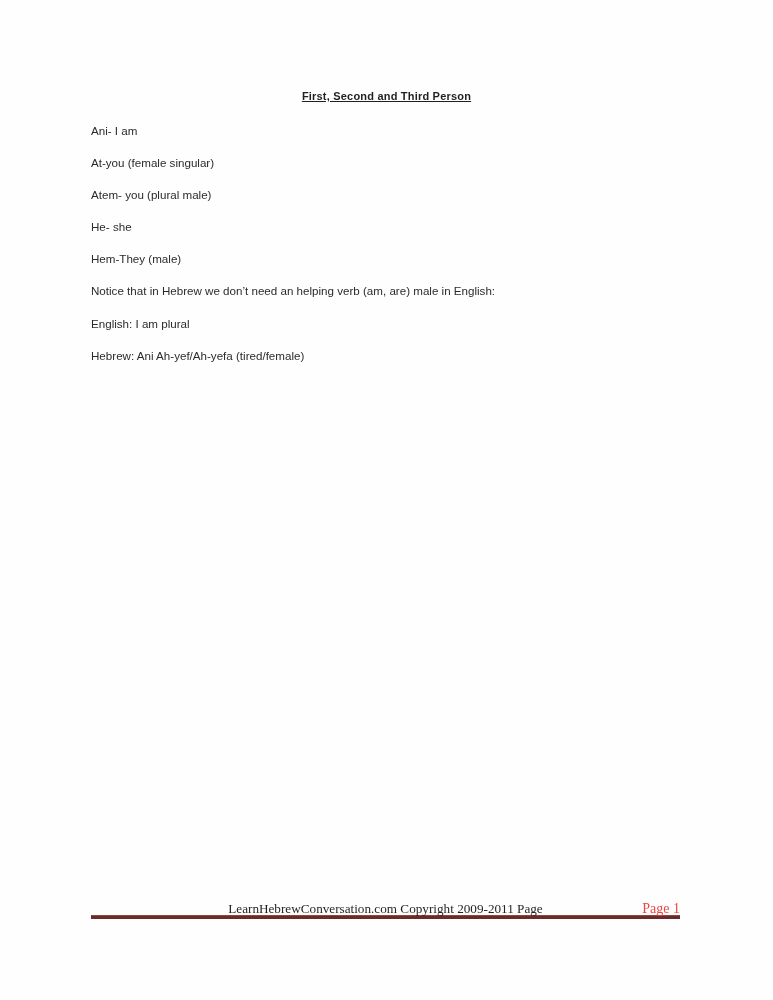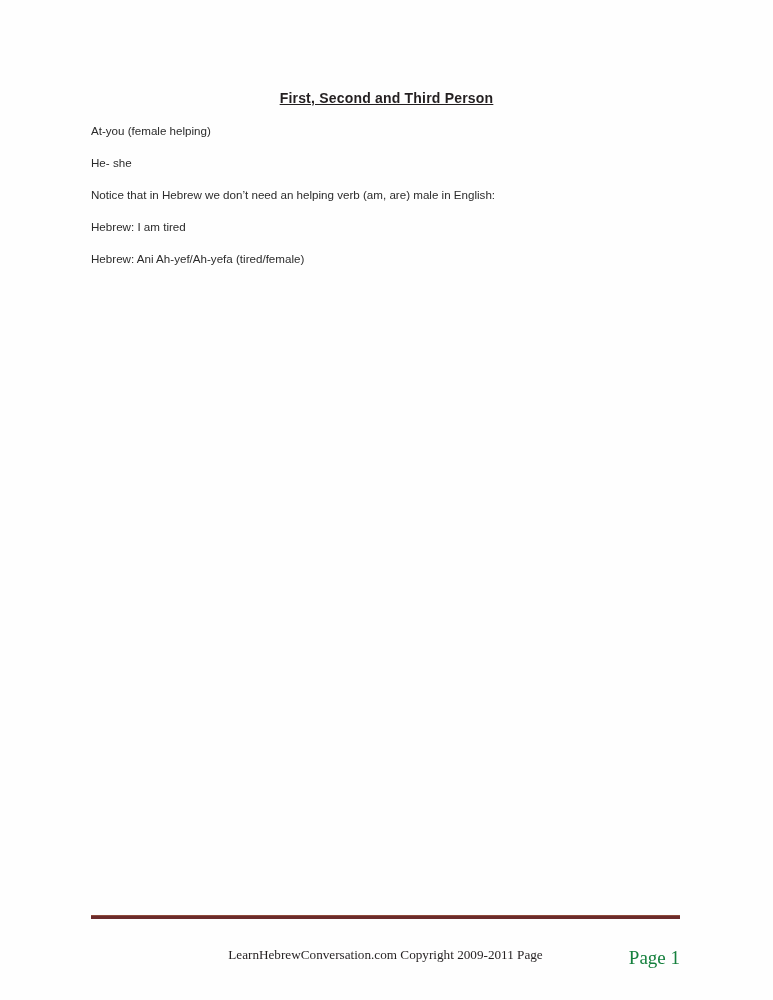--- a/index.html
+++ b/index.html
@@ -22,21 +22,21 @@
     width: 773px;
     height: 1000px;
     background: #fefefe;
   }
   .doc-title {
     position: absolute;
     left: 0;
     top: 90px;
     width: 773px;
     text-align: center;
-    font-size: 14px;
+    font-size: 11px;
     font-weight: bold;
     text-decoration: underline;
     letter-spacing: 0.2px;
     color: #231f20;
   }
   .body-block {
     position: absolute;
     left: 91px;
     top: 124px;
     width: 600px;
@@ -53,56 +53,59 @@
     left: 91px;
     top: 915px;
     width: 589px;
     height: 3px;
     background: #6b2b2b;
     border-top: 1px solid #8d4a3a;
   }
   .footer {
     position: absolute;
     left: 91px;
-    top: 947px;
+    top: 901px;
     width: 589px;
     height: 22px;
   }
   .footer-center {
     position: absolute;
     left: 0;
     top: 0;
     width: 589px;
     text-align: center;
     font-family: "Liberation Serif", serif;
     font-size: 13.2px;
     color: #231f20;
   }
   .footer-right {
     position: absolute;
     right: 0;
     top: 0;
     font-family: "Liberation Serif", serif;
-    font-size: 19px;
-    color: #15803d;
+    font-size: 14px;
+    color: #ef4444;
     white-space: pre;
   }
 </style>
 </head>
 <body>
 
 <div class="page">
 
   <div class="doc-title">First, Second and Third Person</div>
 
   <div class="body-block">
-    <p class="line">At-you (female helping)</p>
+    <p class="line">Ani- I am</p>
+    <p class="line">At-you (female singular)</p>
+    <p class="line">Atem- you (plural male)</p>
     <p class="line">He- she</p>
+    <p class="line">Hem-They (male)</p>
     <p class="line">Notice that in Hebrew we don’t need an helping verb (am, are) male in English:</p>
-    <p class="line">Hebrew: I am tired</p>
+    <p class="line">English: I am plural</p>
     <p class="line">Hebrew: Ani Ah-yef/Ah-yefa (tired/female)</p>
   </div>
 
   <div class="footer-rule"></div>
 
   <div class="footer">
     <div class="footer-center">LearnHebrewConversation.com Copyright 2009-2011 Page</div>
     <div class="footer-right">Page 1</div>
   </div>
 

